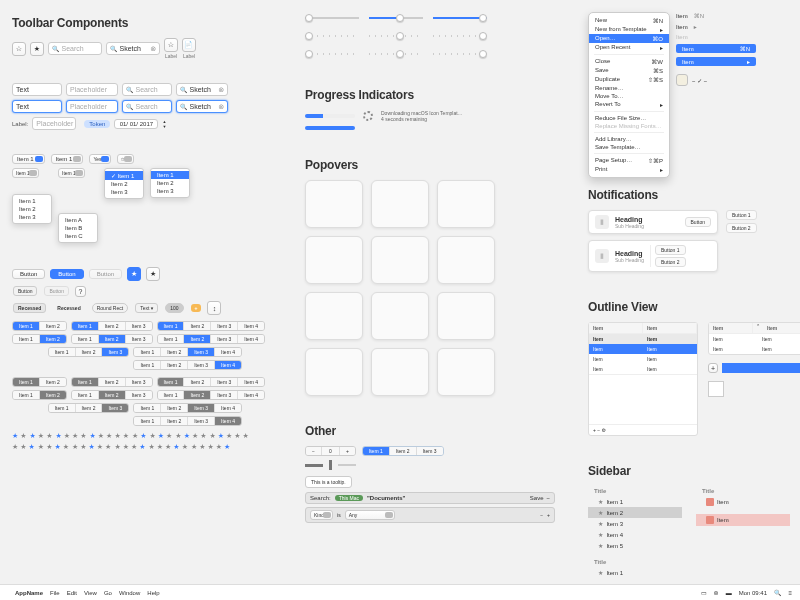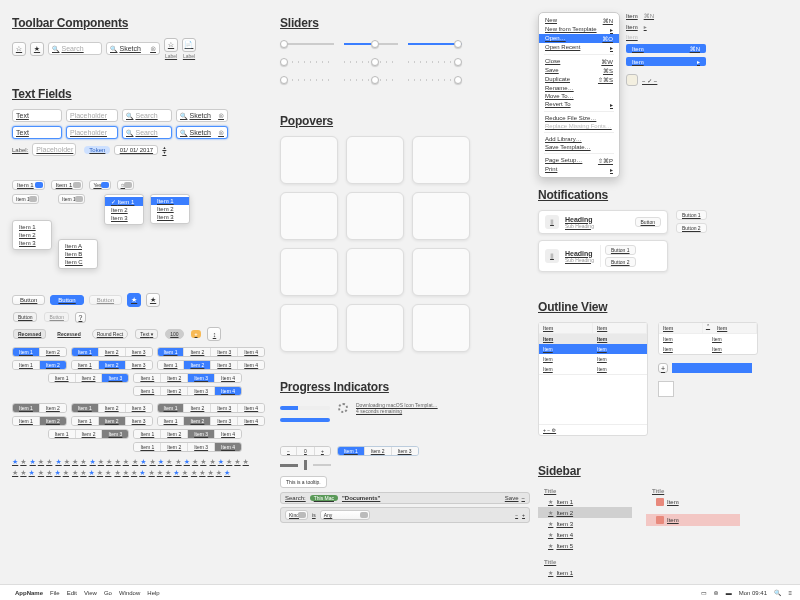--- a/index.html
+++ b/index.html
@@ -1,20 +1,20 @@
 <!DOCTYPE html>
 <html><head>
 <meta charset="utf-8">
 <style>
   * { box-sizing: border-box; }
   body { margin:0; padding:12px; background:#f2f2f2; font-family:-apple-system,Helvetica,Arial,sans-serif; font-size:7px; color:#333; width:800px; }
   h1 { font-size:12px; font-weight:700; margin:4px 0 8px; letter-spacing:-0.2px; }
   .row { display:flex; align-items:center; gap:4px; }
   .col { display:flex; flex-direction:column; gap:6px; }
-  .page { display:grid; grid-template-columns: 260px 250px 240px; gap:8px;text-decoration:underline; }
+  .page { display:grid; grid-template-columns: 260px 250px 240px; gap:33px; }
   .section { margin-bottom:18px; }
 
   .sqbtn { width:14px; height:14px; border:1px solid #c2c2c2; border-radius:3px; background:linear-gradient(#fff,#f5f5f5); display:inline-flex; align-items:center; justify-content:center; font-size:7px; }
   .sqbtn.withlabel { flex-direction:column; width:auto; height:auto; border:none; background:none; gap:1px; }
   .sqbtn.withlabel .box { width:14px; height:14px; border:1px solid #c2c2c2; border-radius:3px; background:linear-gradient(#fff,#f5f5f5); display:flex; align-items:center; justify-content:center; }
   .lbl { font-size:5px; color:#777; }
 
   .search { height:13px; border:1px solid #ccc; border-radius:3px; background:#fff; display:flex; align-items:center; padding:0 3px; gap:2px; color:#aaa; }
   .search .mag { font-size:6px; }
   .search.blue { border-color:#4a90ff; box-shadow:0 0 2px #4a90ff; }
@@ -122,21 +122,20 @@
             <span class="lbl">Label</span>
           </span>
         <span class="sqbtn withlabel">
             <span class="box">📄</span>
             <span class="lbl">Label</span>
           </span>
       </div>
     </div>
 
     <div class="section">
-      <h1>Text Fields</h1>
       <div class="row" style="margin-bottom:4px">
         <span class="textfield" style="width:50px;color:#333">
             <span>Text</span>
           </span>
         <span class="textfield" style="width:52px">
             <span>Placeholder</span>
           </span>
         <span class="search" style="width:50px">
             <span class="mag">🔍</span>
             <span>Search</span>
@@ -435,21 +434,20 @@
             <span class="star">★</span>
             <span class="star">★</span>
             <span class="star on">★</span>
           </span>
       </div>
     </div>
   </div>
 
   <div class="col">
     <div class="section">
-      <h1>Sliders</h1>
       <div class="row" style="gap:10px;margin-bottom:6px">
         <div class="slider">
             <div class="track"></div>
             <div class="fill" style="width:0%"></div>
             <div class="knob" style="left:0%"></div>
           </div>
         <div class="slider">
             <div class="track"></div>
             <div class="fill" style="width:50%"></div>
             <div class="knob" style="left:50%"></div>
@@ -481,20 +479,37 @@
           </div>
         <div class="slider ticks">
             <div class="track"></div>
             <div class="knob" style="left:50%"></div>
           </div>
         <div class="slider ticks">
             <div class="track"></div>
             <div class="knob" style="left:calc(100% - 8px)"></div>
           </div>
       </div>
+    </div>
+
+    <div class="section">
+      <h1>Progress Indicators</h1>
+      <div class="row" style="gap:8px;margin-bottom:4px">
+        <div class="prog">
+            <div class="b" style="width:35%"></div>
+          </div>
+        <span class="spinner"></span>
+        <div style="font-size:5px;color:#666">
+          <div>Downloading macOS Icon Templat…</div>
+          <div>4 seconds remaining</div>
+        </div>
+      </div>
+      <div class="prog" style="width:50px">
+          <div class="b" style="width:100%"></div>
+        </div>
     </div>
 
     <div class="section">
       <h1>Popovers</h1>
       <div class="pogrid">
         <div class="popover"></div>
           <div class="popover"></div>
           <div class="popover"></div>
         <div class="popover"></div>
           <div class="popover"></div>
@@ -502,37 +517,21 @@
         <div class="popover"></div>
           <div class="popover"></div>
           <div class="popover"></div>
         <div class="popover"></div>
           <div class="popover"></div>
           <div class="popover"></div>
       </div>
     </div>
 
     <div class="section">
-      <h1>Progress Indicators</h1>
-      <div class="row" style="gap:8px;margin-bottom:4px">
-        <div class="prog">
-            <div class="b" style="width:35%"></div>
-          </div>
-        <span class="spinner"></span>
-        <div style="font-size:5px;color:#666">
-          <div>Downloading macOS Icon Templat…</div>
-          <div>4 seconds remaining</div>
-        </div>
-      </div>
-      <div class="prog" style="width:50px">
-          <div class="b" style="width:100%"></div>
-        </div>
-    </div>
-
-    <div class="section">
+      <h1>Other</h1>
       <div class="row" style="gap:6px;margin-bottom:4px">
         <span class="seg">
             <span class="s">−</span>
             <span class="s" style="width:18px;text-align:center">0</span>
             <span class="s">+</span>
           </span>
         <span class="seg" style="border:1px solid #bcd">
             <span class="s" style="background:#3a7eff;color:#fff">Item 1</span>
             <span class="s">Item 2</span>
             <span class="s">Item 3</span>

